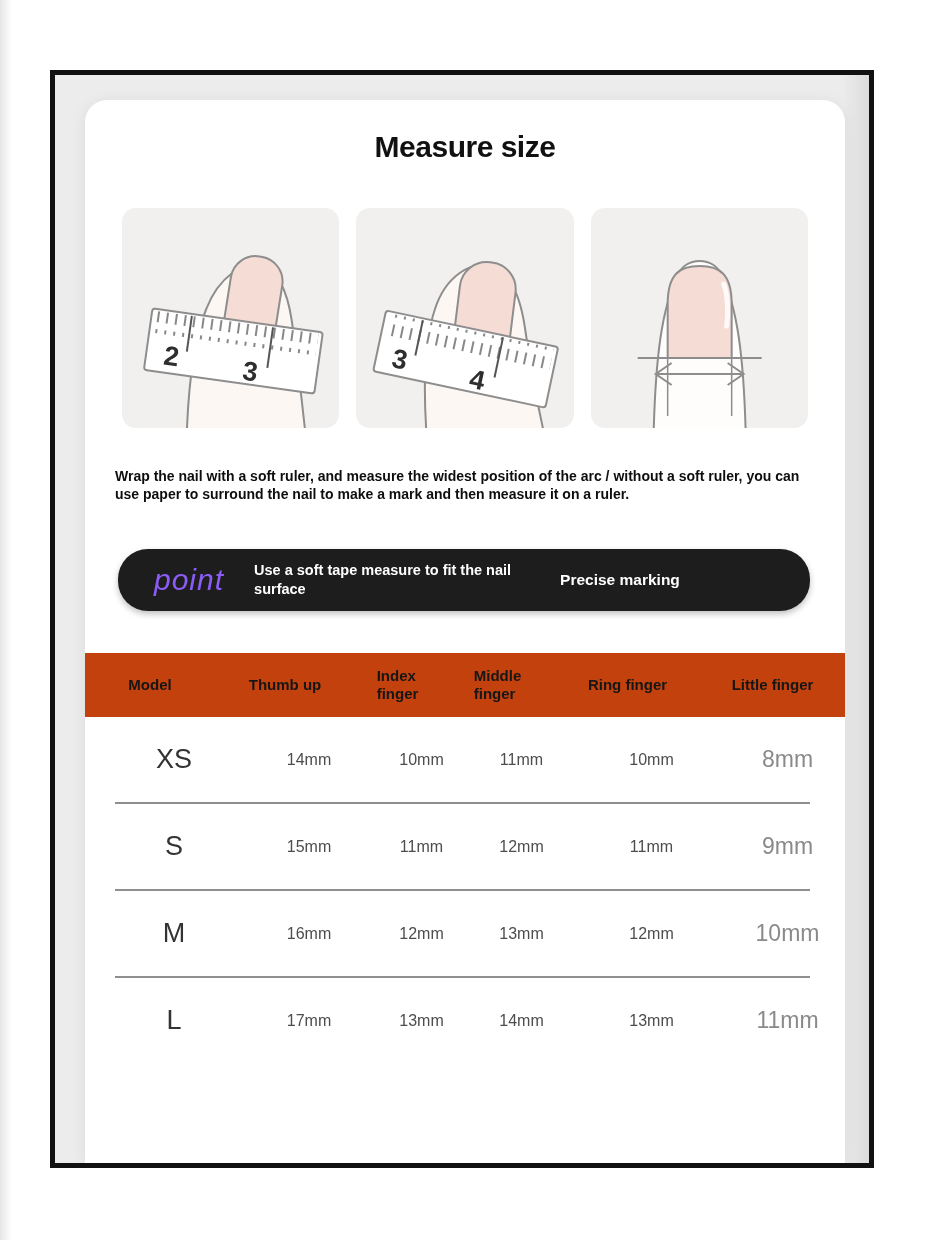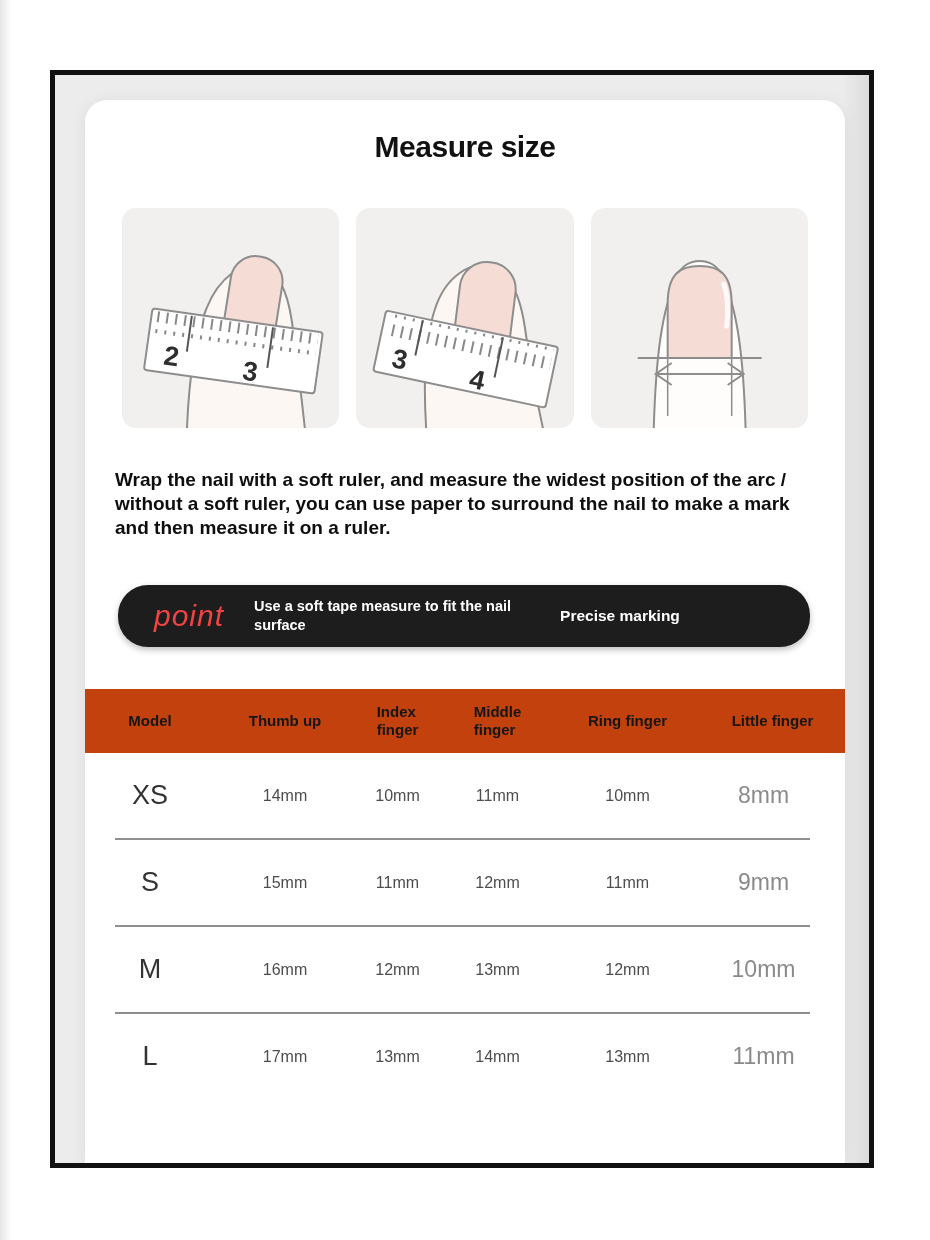--- a/index.html
+++ b/index.html
@@ -54,36 +54,36 @@
     border-radius: 14px;
     overflow: hidden;
   }
   .panel svg { display: block; width: 100%; height: 100%; }
   .tape-num {
     font-family: "Liberation Sans", sans-serif;
     font-weight: 700; font-size: 27px; fill: #2e2e2e;
   }
   .instruction {
     margin: 40px 25px 0 30px;
-    font-size: 19px; font-weight: 700; color: #0e0e0e;
+    font-size: 14px; font-weight: 700; color: #0e0e0e;
     line-height: 1.25;
   }
   .point-banner {
     margin: 46px 35px 0 33px;
     height: 62px;
     background: #1d1d1d;
     border-radius: 30px;
     display: flex; align-items: center;
     box-shadow: 0 3px 6px rgba(0,0,0,0.25);
   }
   .point-label {
     margin-left: 36px;
     font-style: italic;
     font-size: 30px;
-    color: #ef4444;
+    color: #8b5cf6;
     letter-spacing: 1px;
   }
   .point-tip {
     margin-left: 30px;
     width: 292px;
     font-size: 14.5px; font-weight: 700; color: #ffffff;
     line-height: 1.3;
   }
   .point-note {
     margin-left: 14px;
@@ -101,21 +101,21 @@
   }
   .th {
     text-align: center;
     font-size: 15px; font-weight: 700; color: #161616;
     line-height: 1.2;
   }
   .th .wrap {
     display: block; width: min-content;
     margin: 0 auto; text-align: left;
   }
-  .t-row { height: 85px; }
+  .t-row { height: 85px; padding-left: 24px; }
   .td {
     text-align: center;
     font-size: 16px; color: #4d4d4d;
   }
   .td.model { font-size: 27px; font-weight: 300; color: #333333; }
   .td.little { font-size: 23px; font-weight: 300; color: #8a8a8a; padding-right: 18px; }
   .sep {
     height: 0;
     margin: 0 35px 0 30px;
     border-top: 2px solid #8f8f8f;

